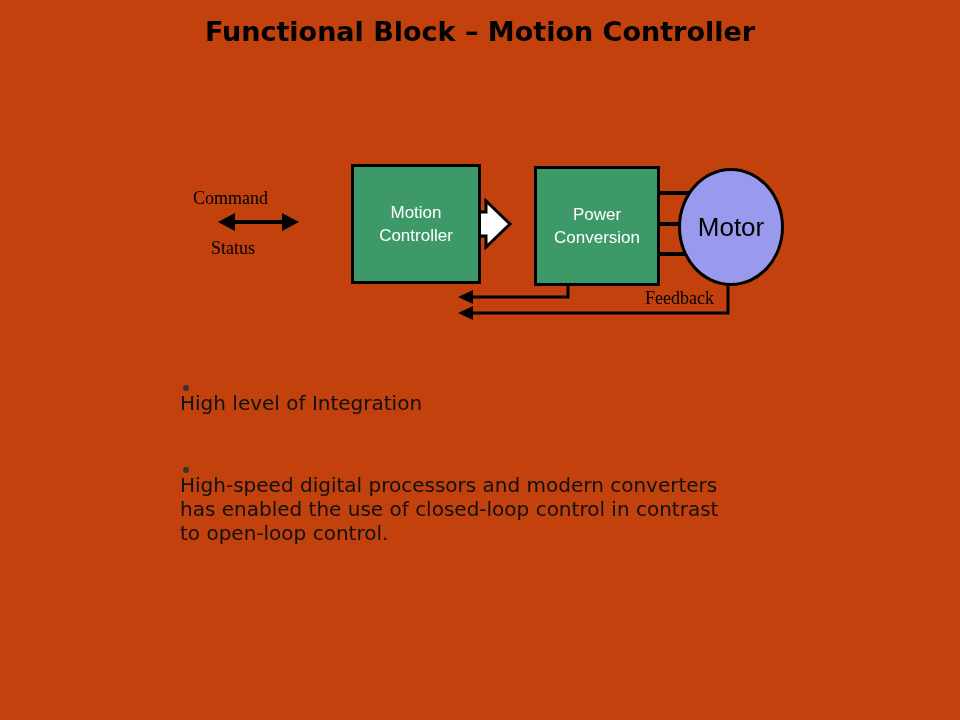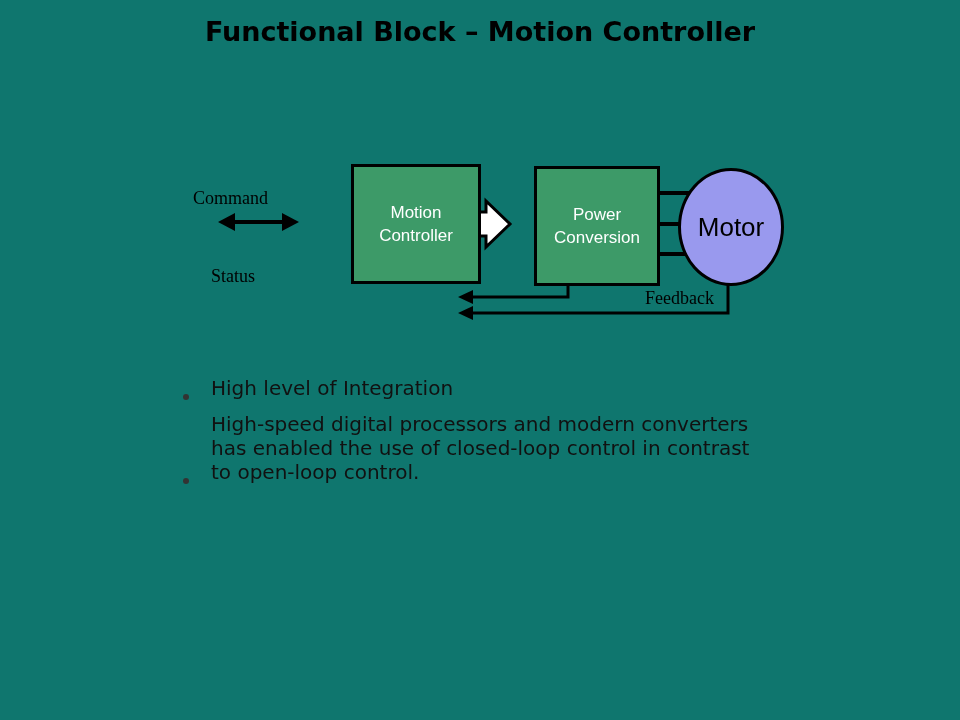--- a/index.html
+++ b/index.html
@@ -1,20 +1,20 @@
 <!DOCTYPE html>
 <html><head>
 <meta charset="utf-8">
 <style>
   html, body { margin: 0; padding: 0; background: #ffffff; }
   .slide {
     position: relative;
     width: 960px;
     height: 720px;
-    background: #0f766e;
+    background: #c2410c;
     overflow: hidden;
     font-family: "Liberation Sans", sans-serif;
   }
   .slide-title {
     position: absolute;
     top: 16px;
     left: 0;
     width: 100%;
     margin: 0;
     text-align: center;
@@ -60,37 +60,37 @@
     line-height: 28px;
   }
   .diagram-label {
     position: absolute;
     color: #000000;
     font-family: Liberation Serif, serif;
     font-size: 18px;
     line-height: 22px;
   }
   .label-command  { left: 193px; top: 187px; }
-  .label-status   { left: 211px; top: 237px; margin-top: 28px; }
+  .label-status   { left: 211px; top: 237px; }
   .label-feedback { left: 645px; top: 287px; }
   .bullet-list {
     position: absolute;
     left: 180px;
     top: 376px;
     width: 645px;
     margin: 0;
     padding: 0;
     list-style: none;
     font-family: "DejaVu Sans", sans-serif;
     font-size: 20px;
     line-height: 24px;
     color: #111111;
   }
-  .bullet-item { display: flex; align-items: flex-end; }
-  .bullet-item + .bullet-item { margin-top: 12px; }
+  .bullet-item { display: flex; align-items: flex-start; flex-direction: column; }
+  .bullet-item + .bullet-item { margin-top: 43px; }
   .bullet-dot {
     flex: 0 0 auto;
     width: 6px; height: 6px;
     margin: 9px 22px 0 3px;
     border-radius: 50%;
     background: #333333;
   }
   .bullet-text { white-space: pre-line; }
 </style>
 </head>

